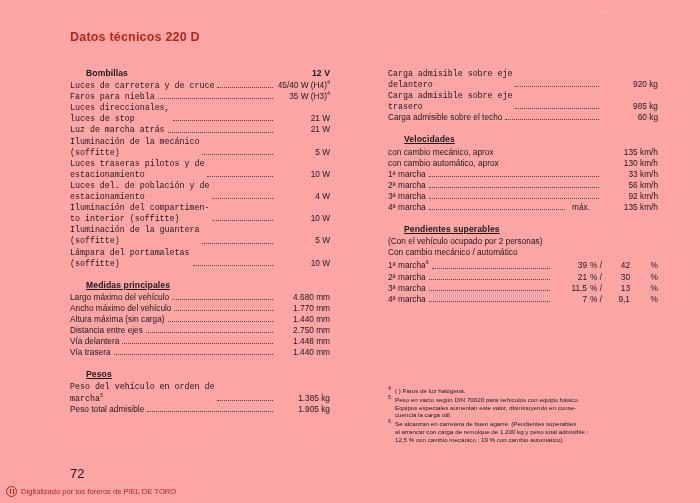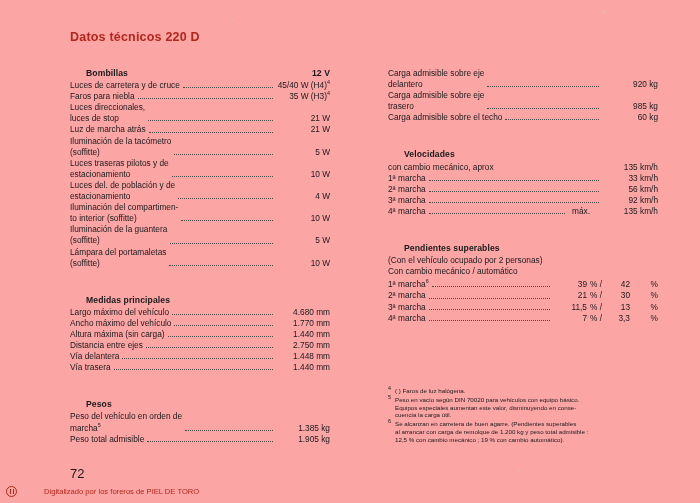--- a/index.html
+++ b/index.html
@@ -46,21 +46,21 @@
   .colL { left: 70px; top: 68px; width: 260px; }
   .colR { left: 388px; top: 68px; width: 270px; }
 
   .sect-head {
     font-weight: bold;
     font-size: 8.6px;
     margin: 0 0 1px 0;
     letter-spacing: .1px;
     padding-left: 16px;
   }
-  .sect-head.spaced { margin-top: 26px; }
+  .sect-head.spaced { margin-top: 11px; text-decoration: underline; }
 
   .row {
     display: flex;
     align-items: flex-end;
     width: 100%;
   }
   .row .lbl {
     white-space: pre-line;
     flex: 0 1 auto;
   }
@@ -77,20 +77,21 @@
     white-space: pre;
   }
   .row.nodots .dots { border-bottom: none; }
 
   
   .colL .val { width: 54px; }
   .colR .val { width: 56px; }
 
   .multi {
     white-space: pre-line;
+    font-family: Liberation Mono, monospace;
   }
 
   
   .slope-row {
     display: flex;
     align-items: flex-end;
     width: 100%;
   }
   .slope-row .lbl { flex: 0 0 auto; }
   .slope-row .dots {
@@ -132,21 +133,20 @@
     font-size: 13px;
   }
   .footer {
     position: absolute;
     left: 6px;
     top: 486px;
     font-size: 7.6px;
     color: #b4261a;
     display: flex;
     align-items: center;
-    gap: 23px;
   }
   .footer .ficon {
     width: 9px; height: 9px;
     border: 1px solid #b4261a;
     border-radius: 50%;
     margin-right: 4px;
     position: relative;
   }
   .footer .ficon:after {
     content: "";
@@ -197,21 +197,21 @@
       <div class="val">21 W</div>
     </div>
 
     <div class="row">
       <div class="lbl multi">Luz de marcha atrás</div>
       <div class="dots"></div>
       <div class="val">21 W</div>
     </div>
 
     <div class="row">
-      <div class="lbl multi">Iluminación de la tacómetro
+      <div class="lbl multi">Iluminación de la mecánico
 (soffitte)</div>
       <div class="dots"></div>
       <div class="val">5 W</div>
     </div>
 
     <div class="row">
       <div class="lbl multi">Luces traseras pilotos y de
 estacionamiento</div>
       <div class="dots"></div>
       <div class="val">10 W</div>
@@ -313,20 +313,25 @@
       <div class="val">60 kg</div>
     </div>
 
     <div class="sect-head spaced">Velocidades</div>
 
 
     <div class="row">
       <div class="lbl">con cambio mecánico, aprox</div>
       <div class="dots" style="border-bottom:none;"></div>
       <div class="val">135 km/h</div>
+    </div>
+    <div class="row">
+      <div class="lbl">con cambio automático, aprox</div>
+      <div class="dots" style="border-bottom:none;"></div>
+      <div class="val">130 km/h</div>
     </div>
 
 
     <div class="row">
       <div class="lbl">1ª marcha</div>
       <div class="dots"></div>
       <div class="val">33 km/h</div>
     </div>
     <div class="row">
       <div class="lbl">2ª marcha</div>
@@ -371,21 +376,21 @@
       <div class="c1">11,5</div>
       <div class="c2">%  /</div>
       <div class="c3">13</div>
       <div class="c4">%</div>
     </div>
     <div class="slope-row">
       <div class="lbl">4ª marcha</div>
       <div class="dots"></div>
       <div class="c1">7</div>
       <div class="c2">%  /</div>
-      <div class="c3">3,3</div>
+      <div class="c3">9,1</div>
       <div class="c4">%</div>
     </div>
   </div>
 
   <div class="note">
     <div class="nl">
       <div class="mk"><sup>4</sup></div>
       <div class="tx">( ) Faros de luz halógena.</div>
     </div>
     <div class="nl">

